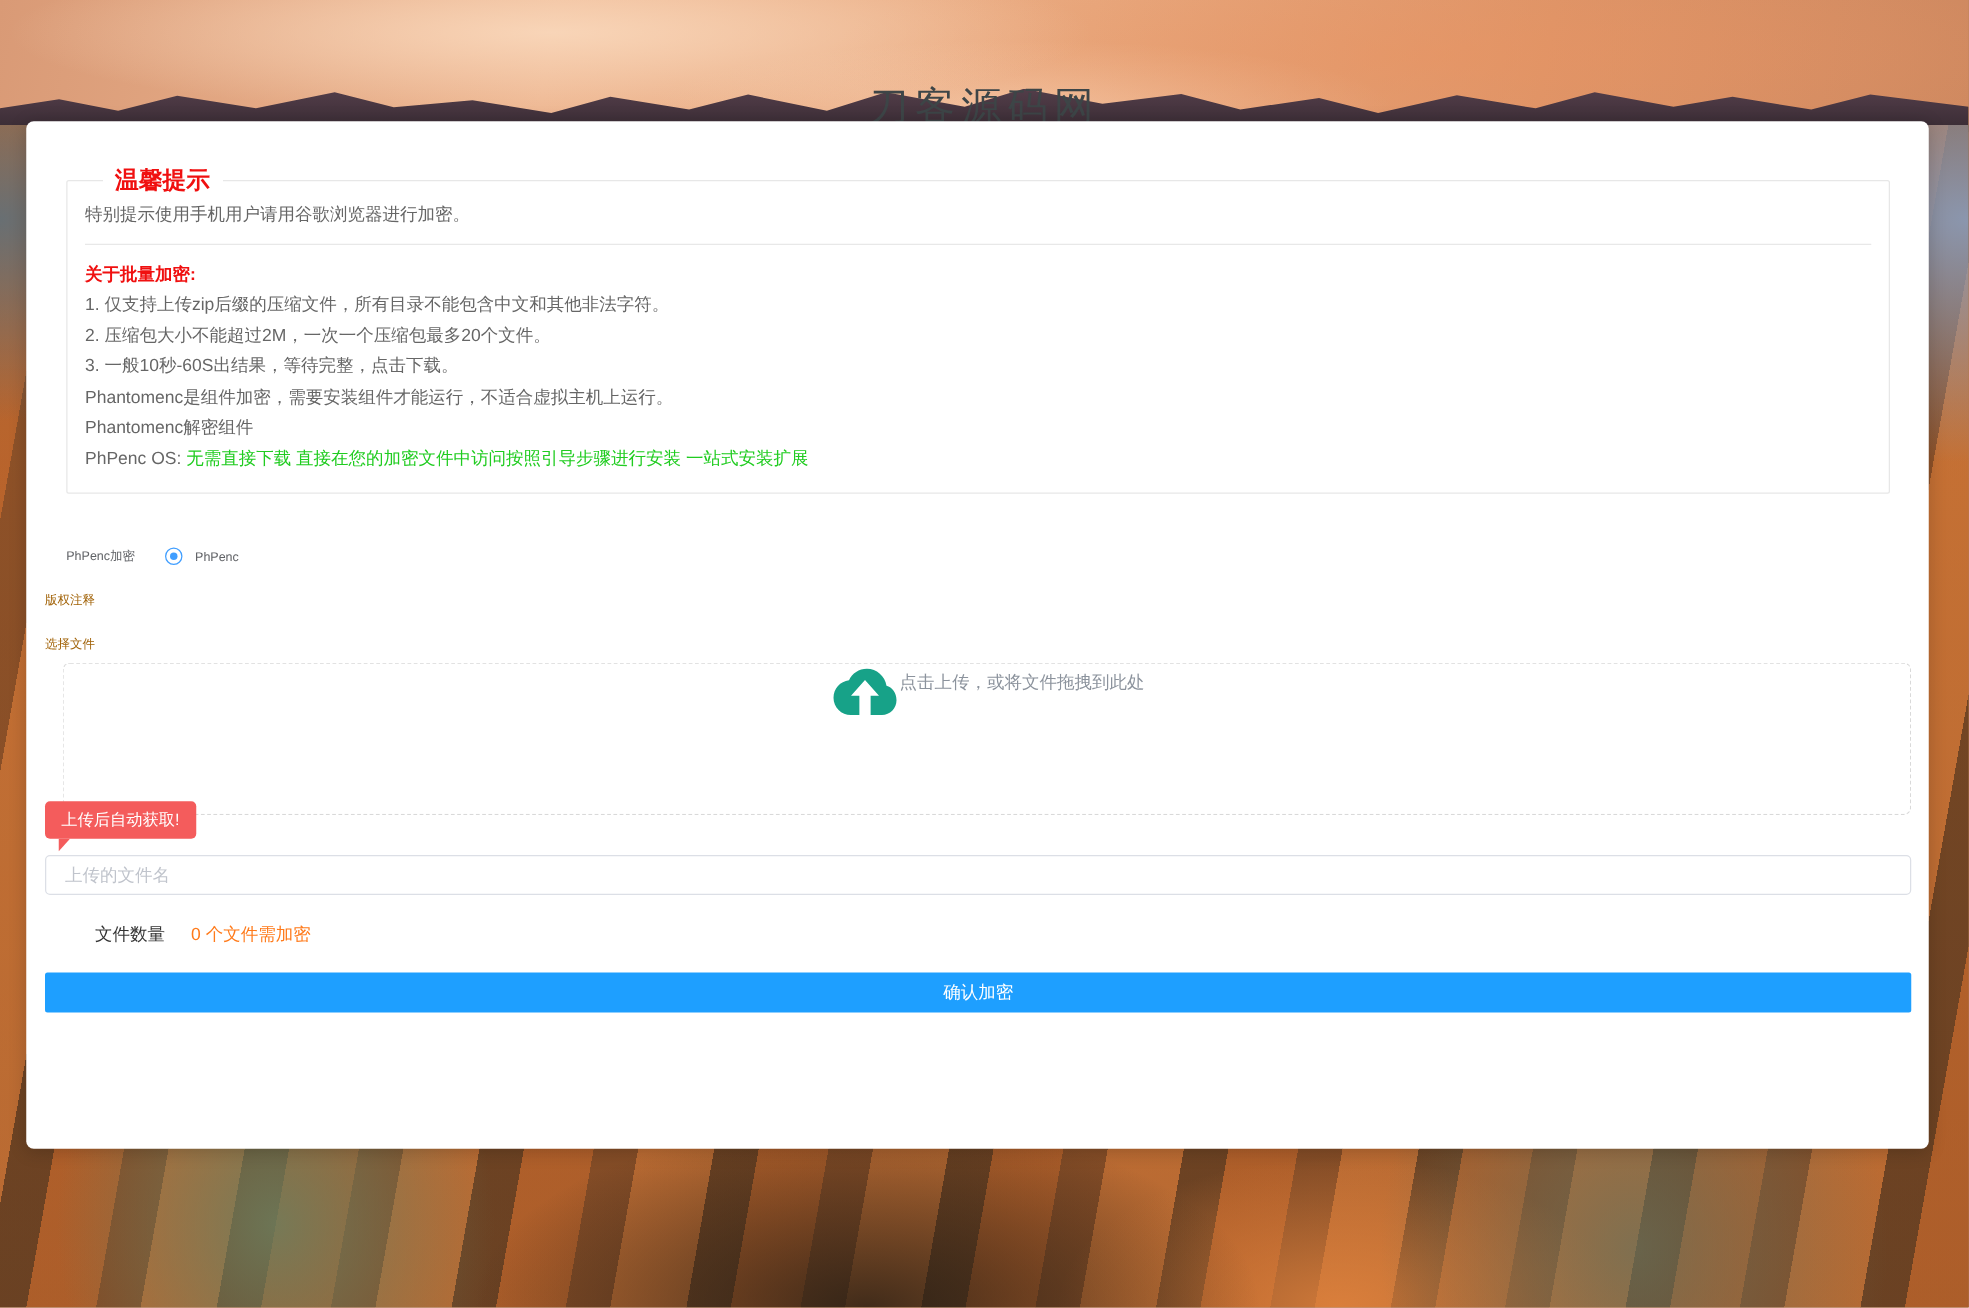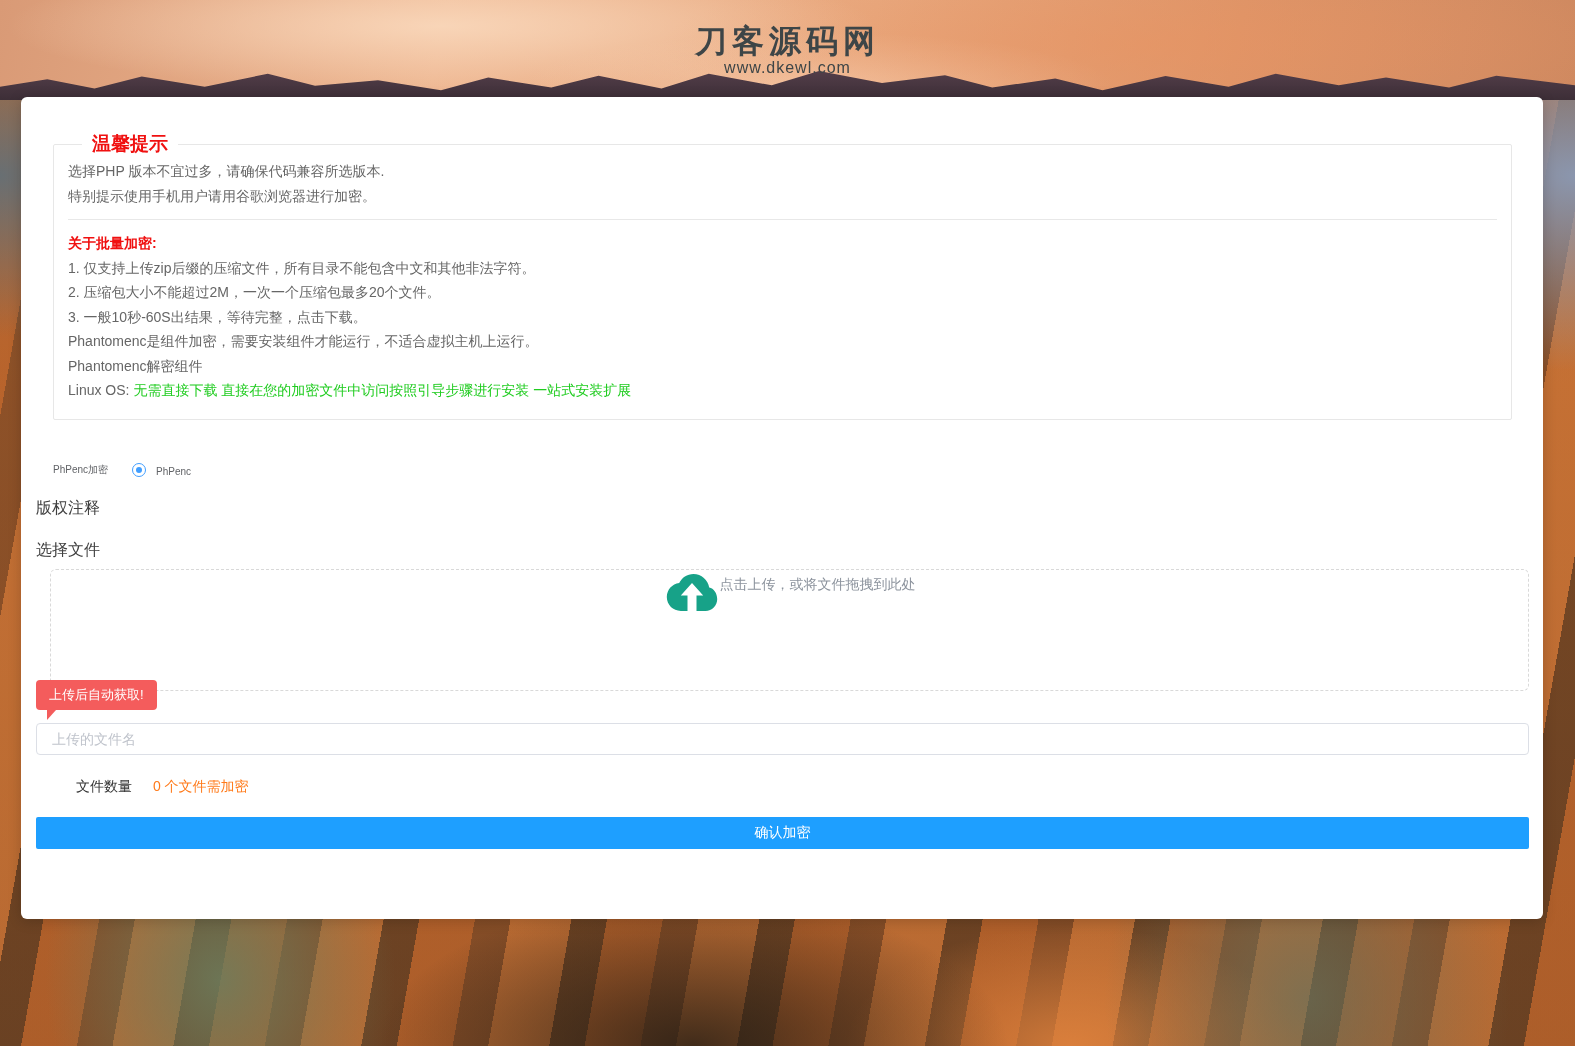--- a/index.html
+++ b/index.html
@@ -34,21 +34,21 @@
       radial-gradient(ellipse 330px 230px at 0% 8%, rgba(96,112,122,.9), transparent 70%),
       radial-gradient(ellipse 250px 300px at 14% 93%, rgba(109,126,94,.85), transparent 70%),
       radial-gradient(ellipse 290px 340px at 83% 95%, rgba(104,114,92,.7), transparent 70%),
       radial-gradient(ellipse 420px 200px at 44% 100%, rgba(35,28,20,.8), transparent 75%),
       radial-gradient(ellipse 300px 160px at 68% 100%, rgba(226,132,62,.8), transparent 75%),
       repeating-linear-gradient(100deg, rgba(201,106,45,.55) 0 55px, rgba(122,72,38,.55) 55px 90px, rgba(222,128,60,.55) 90px 150px, rgba(80,54,32,.55) 150px 185px),
       linear-gradient(#97683f 0%,#a55c2a 30%,#8a4f26 100%);
   }
   
   .logo{position:absolute;left:0;top:24px;width:1575px;text-align:center;color:#3d4547;}
-  .logo-title{font-size:32px;font-weight:bold;letter-spacing:5px;line-height:34px;}
+  .logo-title{font-size:32px;font-weight:normal;letter-spacing:5px;line-height:34px;margin-top:44px;}
   .logo-sub{font-size:16px;font-weight:normal;letter-spacing:1px;line-height:20px;}
   
   .card{
     position:absolute;left:21px;top:97px;width:1522px;height:822px;
     background:#fff;border-radius:6px;box-shadow:0 2px 14px rgba(0,0,0,.18);
     padding:34px 14px 0 15px;
   }
   fieldset.notice{
     margin:0 17px;border:1px solid #e7e7e7;border-radius:2px;
     padding:2px 14px 16px;
@@ -64,21 +64,21 @@
   .radio-row{margin:43px 0 0 17px;display:flex;align-items:flex-end;font-size:10px;color:#606266;}
   .enc-label{margin-right:24px;}
   .radio{
     width:14px;height:14px;border:1.5px solid var(--blue);border-radius:50%;
     display:inline-flex;align-items:center;justify-content:center;background:#fff;
     margin-right:10px;cursor:pointer;flex:none;
   }
   .radio-dot{width:6px;height:6px;border-radius:50%;background:var(--blue);}
   
   .form-group{margin-top:21px;}
-  .form-group>label{display:block;font-size:16px;color:#404040;margin-bottom:8px;}
+  .form-group>label{display:block;font-size:10px;color:#a16207;margin-bottom:8px;}
   .text-input{
     width:100%;height:32px;border:1px solid #dcdfe6;border-radius:4px;
     padding:0 15px;font-size:14px;color:#606266;background:#fff;outline:none;
   }
   .text-input::placeholder{color:#c0c4cc;}
   .upload-wrap{position:relative;}
   .upload-area{
     height:122px;border:1px dashed #d9d9d9;border-radius:6px;
     display:flex;flex-direction:row;align-items:flex-start;justify-content:center;
     cursor:pointer;background:#fff;margin-left:14px;
@@ -114,30 +114,29 @@
 
 <div class="logo">
   <div class="logo-title">刀客源码网</div>
   <div class="logo-sub">www.dkewl.com</div>
 </div>
 
 <div class="card">
 
   <fieldset class="notice">
     <legend>温馨提示</legend>
-    <p>选择PHP 版本不宜过多，请确保代码兼容所选版本.</p>
     <p>特别提示使用手机用户请用谷歌浏览器进行加密。</p>
     <hr>
     <p class="red-bold">关于批量加密:</p>
     <p>1. 仅支持上传zip后缀的压缩文件，所有目录不能包含中文和其他非法字符。</p>
     <p>2. 压缩包大小不能超过2M，一次一个压缩包最多20个文件。</p>
     <p>3. 一般10秒-60S出结果，等待完整，点击下载。</p>
     <p>Phantomenc是组件加密，需要安装组件才能运行，不适合虚拟主机上运行。</p>
     <p>Phantomenc解密组件</p>
-    <p><span>Linux OS: </span><a class="green-link">无需直接下载 直接在您的加密文件中访问按照引导步骤进行安装 一站式安装扩展</a></p>
+    <p><span>PhPenc OS: </span><a class="green-link">无需直接下载 直接在您的加密文件中访问按照引导步骤进行安装 一站式安装扩展</a></p>
   </fieldset>
 
   <div class="radio-row">
     <span class="enc-label">PhPenc加密</span>
     <span class="radio">
         <span class="radio-dot"></span>
       </span>
     <span class="radio-label">PhPenc</span>
   </div>
 

